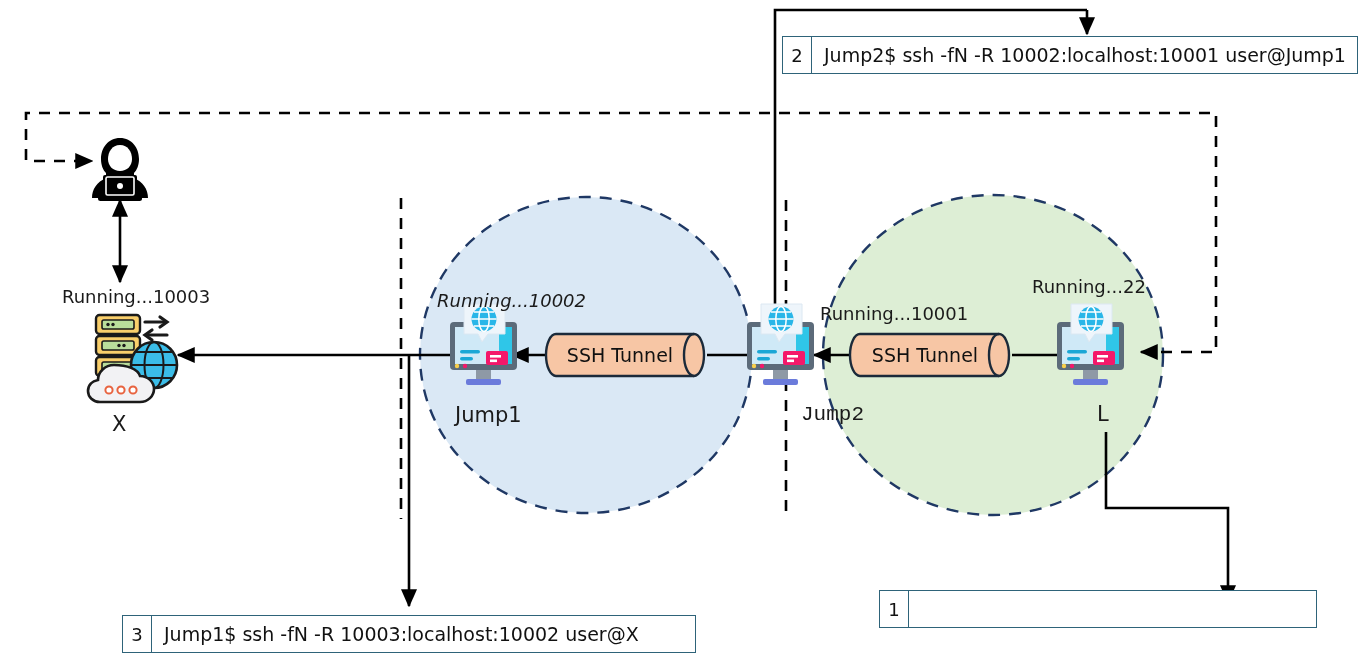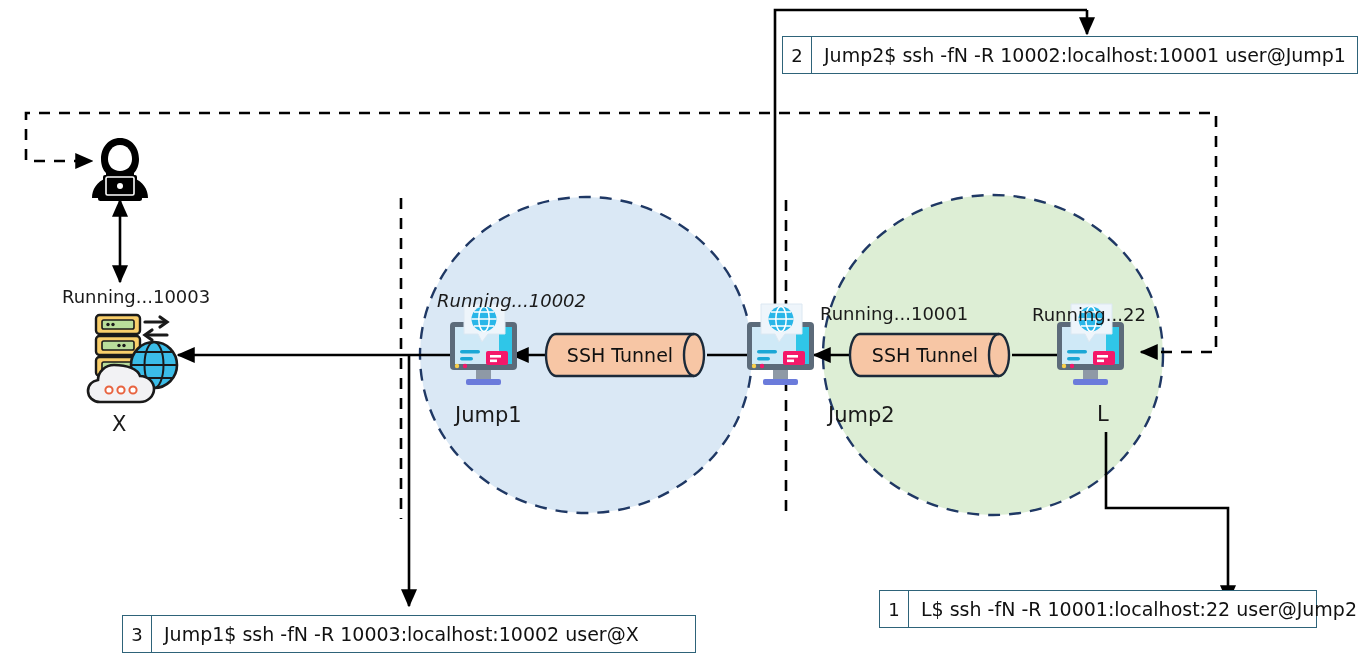--- a/index.html
+++ b/index.html
@@ -176,33 +176,32 @@
     </g>
   </svg>
 
   <div class="node-label running-label" style="left:62px;top:286px;">Running...10003</div>
   <div class="node-label name-label" style="left:112px;top:412px;">X</div>
 
   <div class="node-label running-label" style="left:437px;top:290px;font-style:italic;">Running...10002</div>
   <div class="node-label name-label" style="left:455px;top:403px;">Jump1</div>
 
   <div class="node-label running-label" style="left:803px;top:303px;padding-left:17px;">Running...10001</div>
-  <div class="node-label name-label" style="left:828px;top:403px;">Jump2</div>
-
-  <div class="node-label running-label" style="left:1032px;top:304px;">Running...22</div>
+  <div class="node-label name-label" style="left:801px;top:403px;font-family:Liberation Mono, monospace;">Jump2</div>
+
+  <div class="node-label running-label" style="left:1032px;top:276px;">Running...22</div>
   <div class="node-label name-label" style="left:1097px;top:402px;">L</div>
 
   <div class="cmdbox" style="left:782px;top:36px;width:576px;height:38px;">
     <div class="cmd-num">2</div>
     <div class="cmd-text">Jump2$ ssh -fN -R 10002:localhost:10001 user@Jump1</div>
   </div>
 
   <div class="cmdbox" style="left:879px;top:590px;width:438px;height:38px;">
     <div class="cmd-num">1</div>
-    <div class="cmd-text">L$ ssh -fN -R 10001:localhost:22 user@Jump2</div>
   </div>
 
   <div class="cmdbox" style="left:122px;top:615px;width:574px;height:38px;">
     <div class="cmd-num">3</div>
     <div class="cmd-text">Jump1$ ssh -fN -R 10003:localhost:10002 user@X</div>
   </div>
 
 </div>
 
 </body></html>

